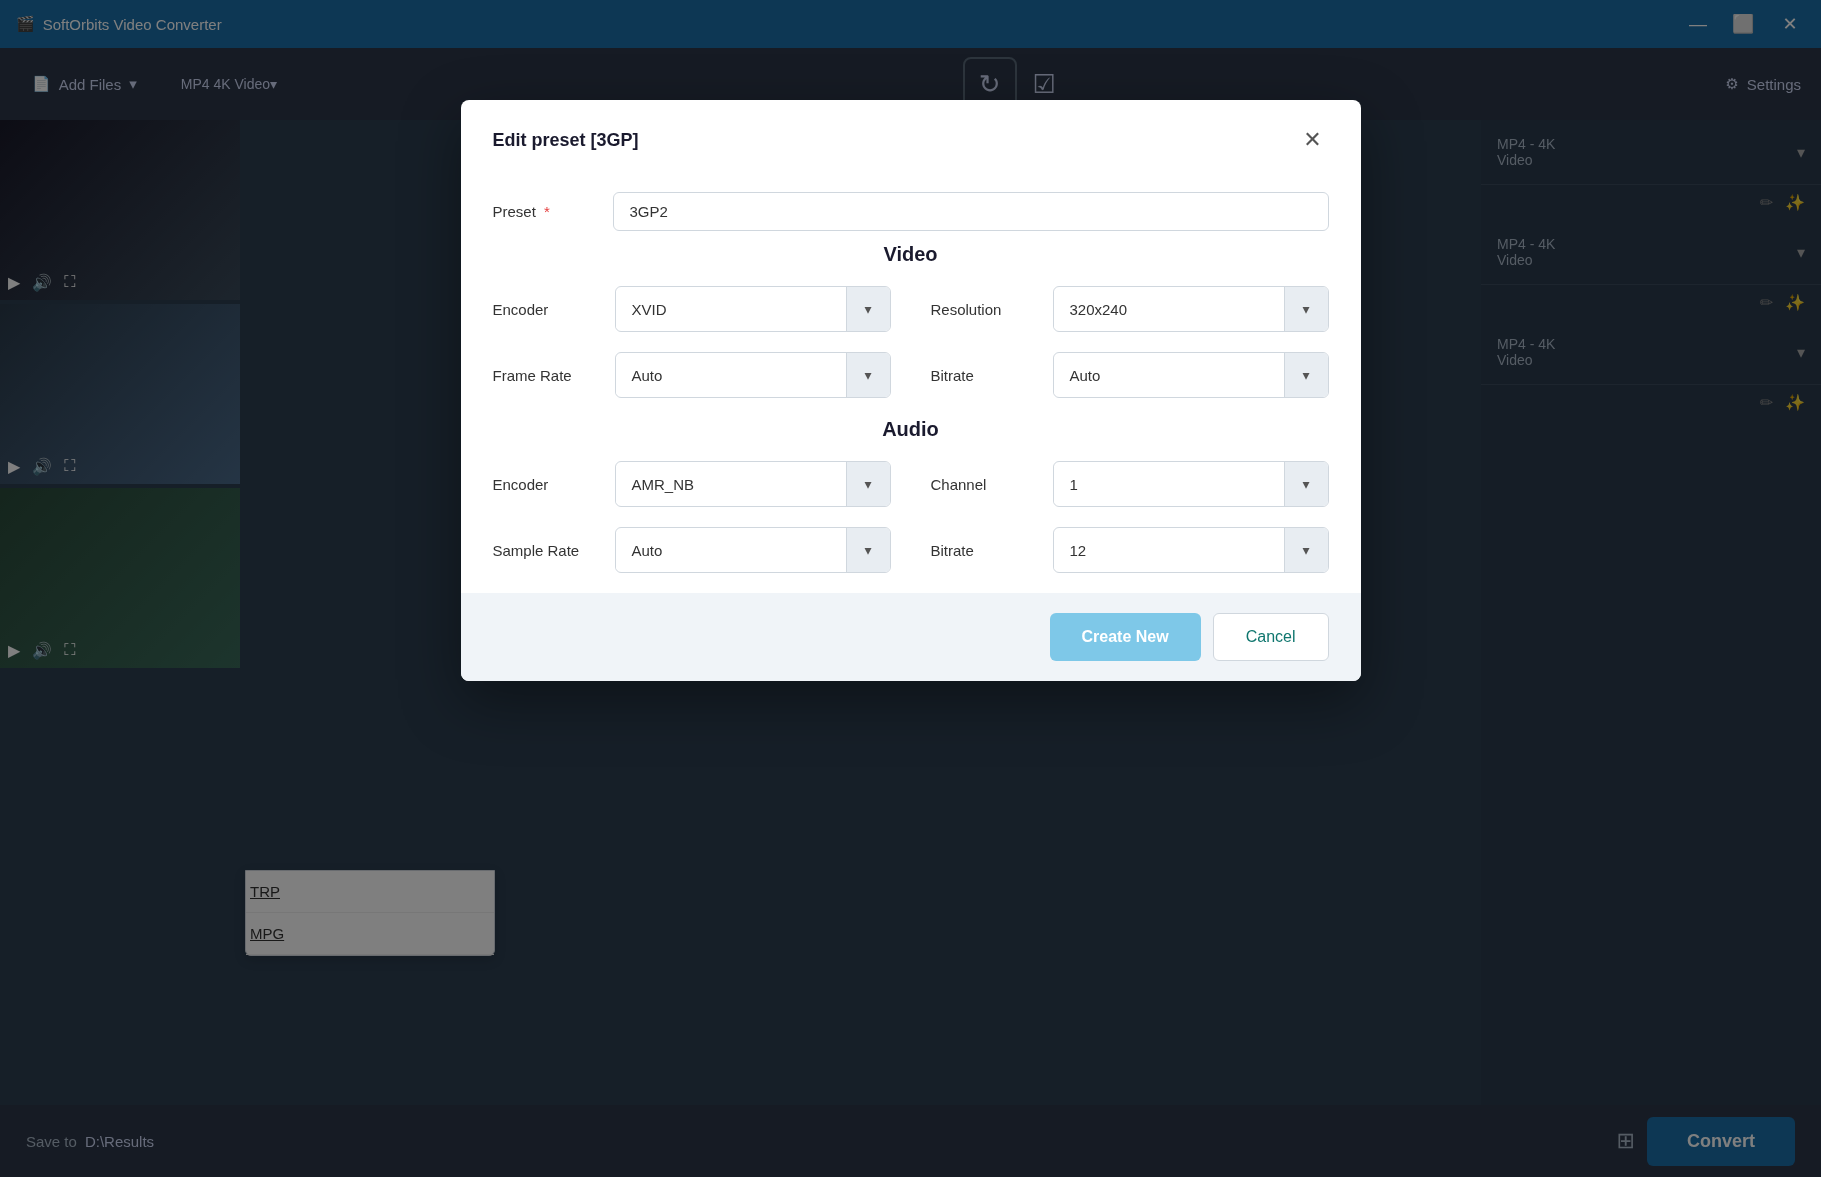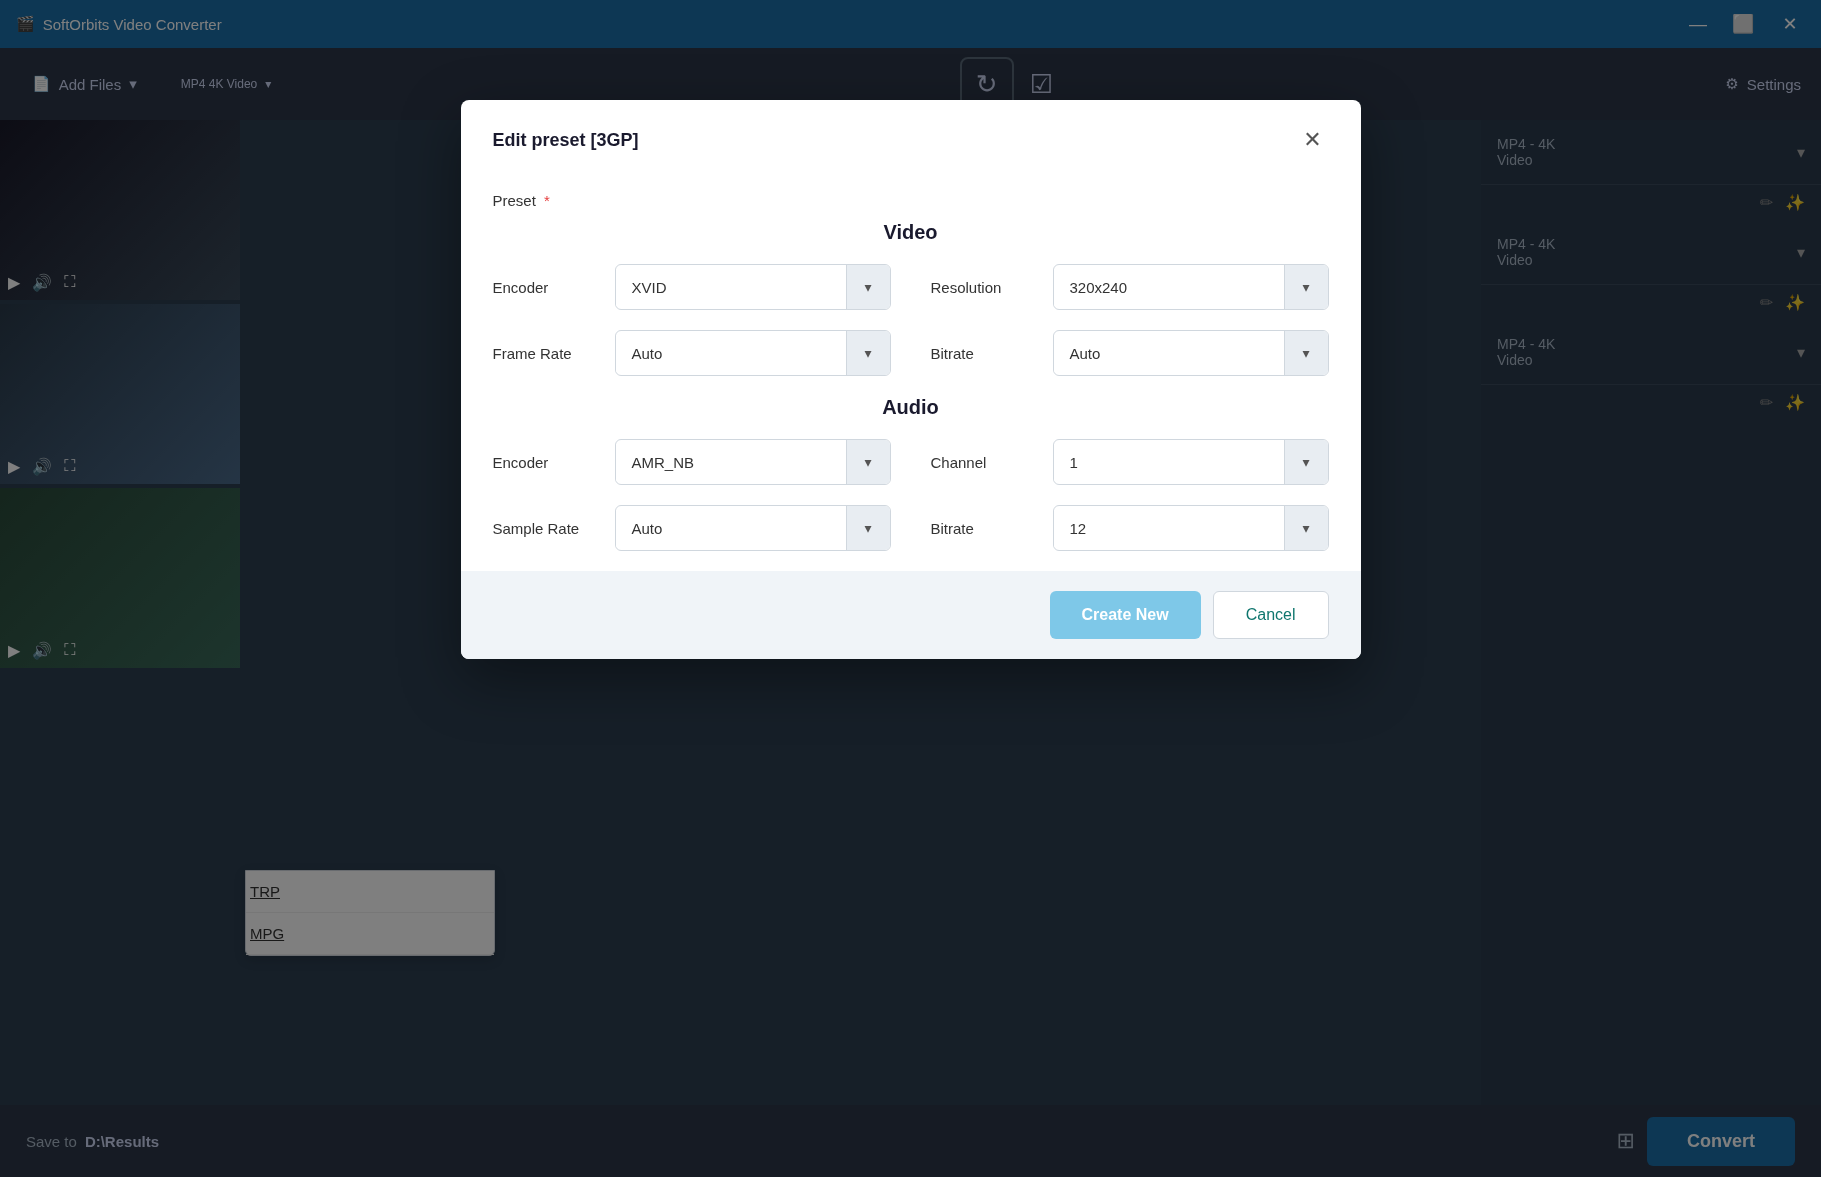--- a/index.html
+++ b/index.html
@@ -69,25 +69,25 @@
       display: flex;
       align-items: center;
       gap: 8px;
       padding: 8px 12px;
       border-radius: 6px;
     }
     .format-btn {
       background: transparent;
       border: none;
       color: #cdd6f4;
-      font-size: 12px;
-      cursor: pointer;
-      display: flex;
-      align-items: center;
-      gap: 8px;
+      font-size: 14px;
+      cursor: pointer;
+      display: flex;
+      align-items: center;
+      gap: 0;
       padding: 8px 16px;
     }
     .refresh-btn {
       width: 54px;
       height: 54px;
       border: 2px solid #5a6a7a;
       border-radius: 8px;
       background: transparent;
       color: #cdd6f4;
       font-size: 26px;
@@ -481,21 +481,21 @@
   </div>
   <div style="display:flex;justify-content:flex-end;padding:8px 16px;gap:12px;">
     <span style="color:#888;cursor:pointer;">✏</span>
     <span style="color:#888;cursor:pointer;">✨</span>
   </div>
 </div>
 
 <div class="bottom-bar">
   <div class="save-to">
     <span>Save to</span>
-    <span style="color:#cdd6f4;font-weight:700;text-align:center;">D:\Results</span>
+    <span style="color:#cdd6f4;font-weight:400;text-align:center;">D:\Results</span>
   </div>
   <div style="display:flex;align-items:center;gap:12px;">
     <span style="color:#aab8c8;font-size:22px;cursor:pointer;">⊞</span>
     <button class="convert-btn">Convert</button>
   </div>
 </div>
 
 <div class="modal-overlay">
   <div class="modal">
 
@@ -504,20 +504,21 @@
       <button class="modal-close">✕</button>
     </div>
 
     <div class="modal-body">
 
       <div class="field-row">
         <div class="field-label">
           <span>Preset</span>
           <span class="required">*</span>
         </div>
+        <input class="field-input" type="text" value="3GP2" style="">
       </div>
 
       <div class="section-header">Video</div>
 
       <div class="form-grid">
 
         <div class="form-field">
           <div class="form-field-label">Encoder</div>
           <div class="form-select-container">
             <span class="form-select-value">XVID</span>

